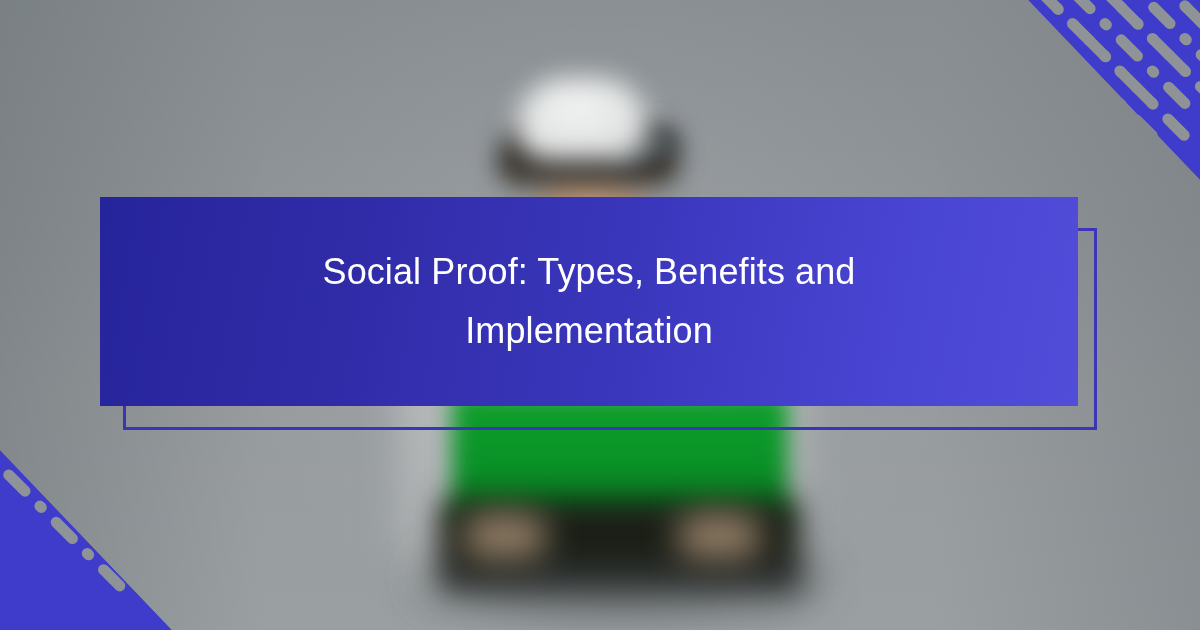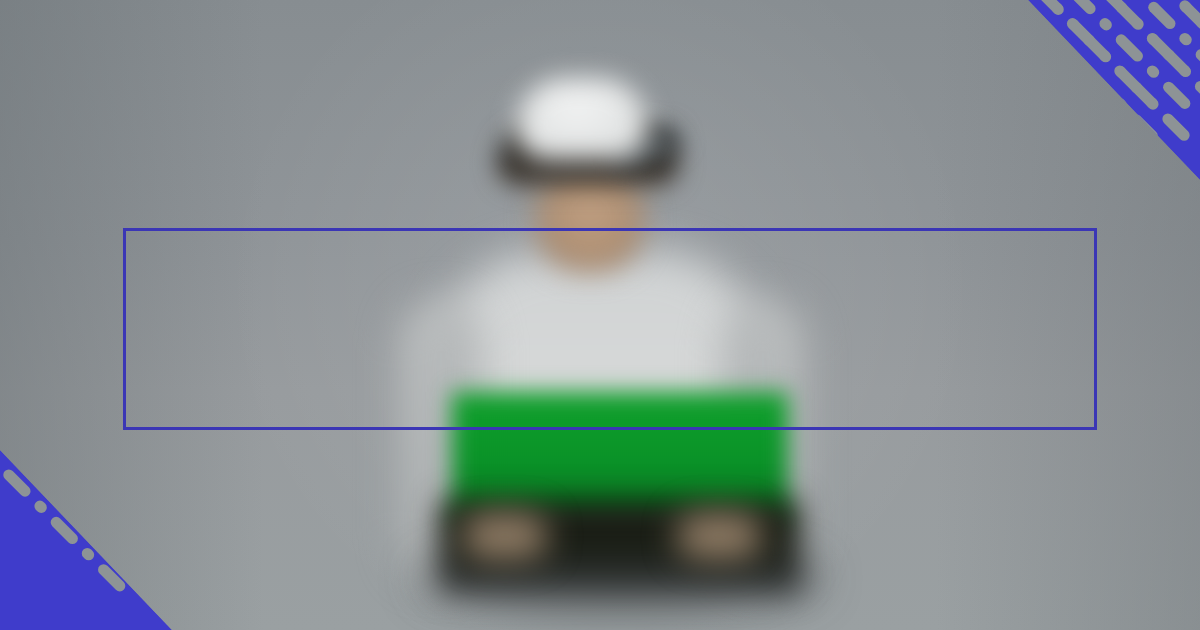--- a/index.html
+++ b/index.html
@@ -268,14 +268,17 @@
         <use href="#dashrow-bl" x="-83" y="57"></use>
         <use href="#dashrow-bl" x="-38" y="57"></use>
         <use href="#dashrow-bl" x="-60" y="80"></use>
         <use href="#dashrow-bl" x="-83" y="103"></use>
       </g>
     </g>
   </svg>
 
   <div class="outline-box"></div>
 
+  <div class="banner">
+    <h1 class="banner-title">Social Proof: Types, Benefits and Implementation</h1>
+  </div>
 
 </div>
 
 </body></html>

